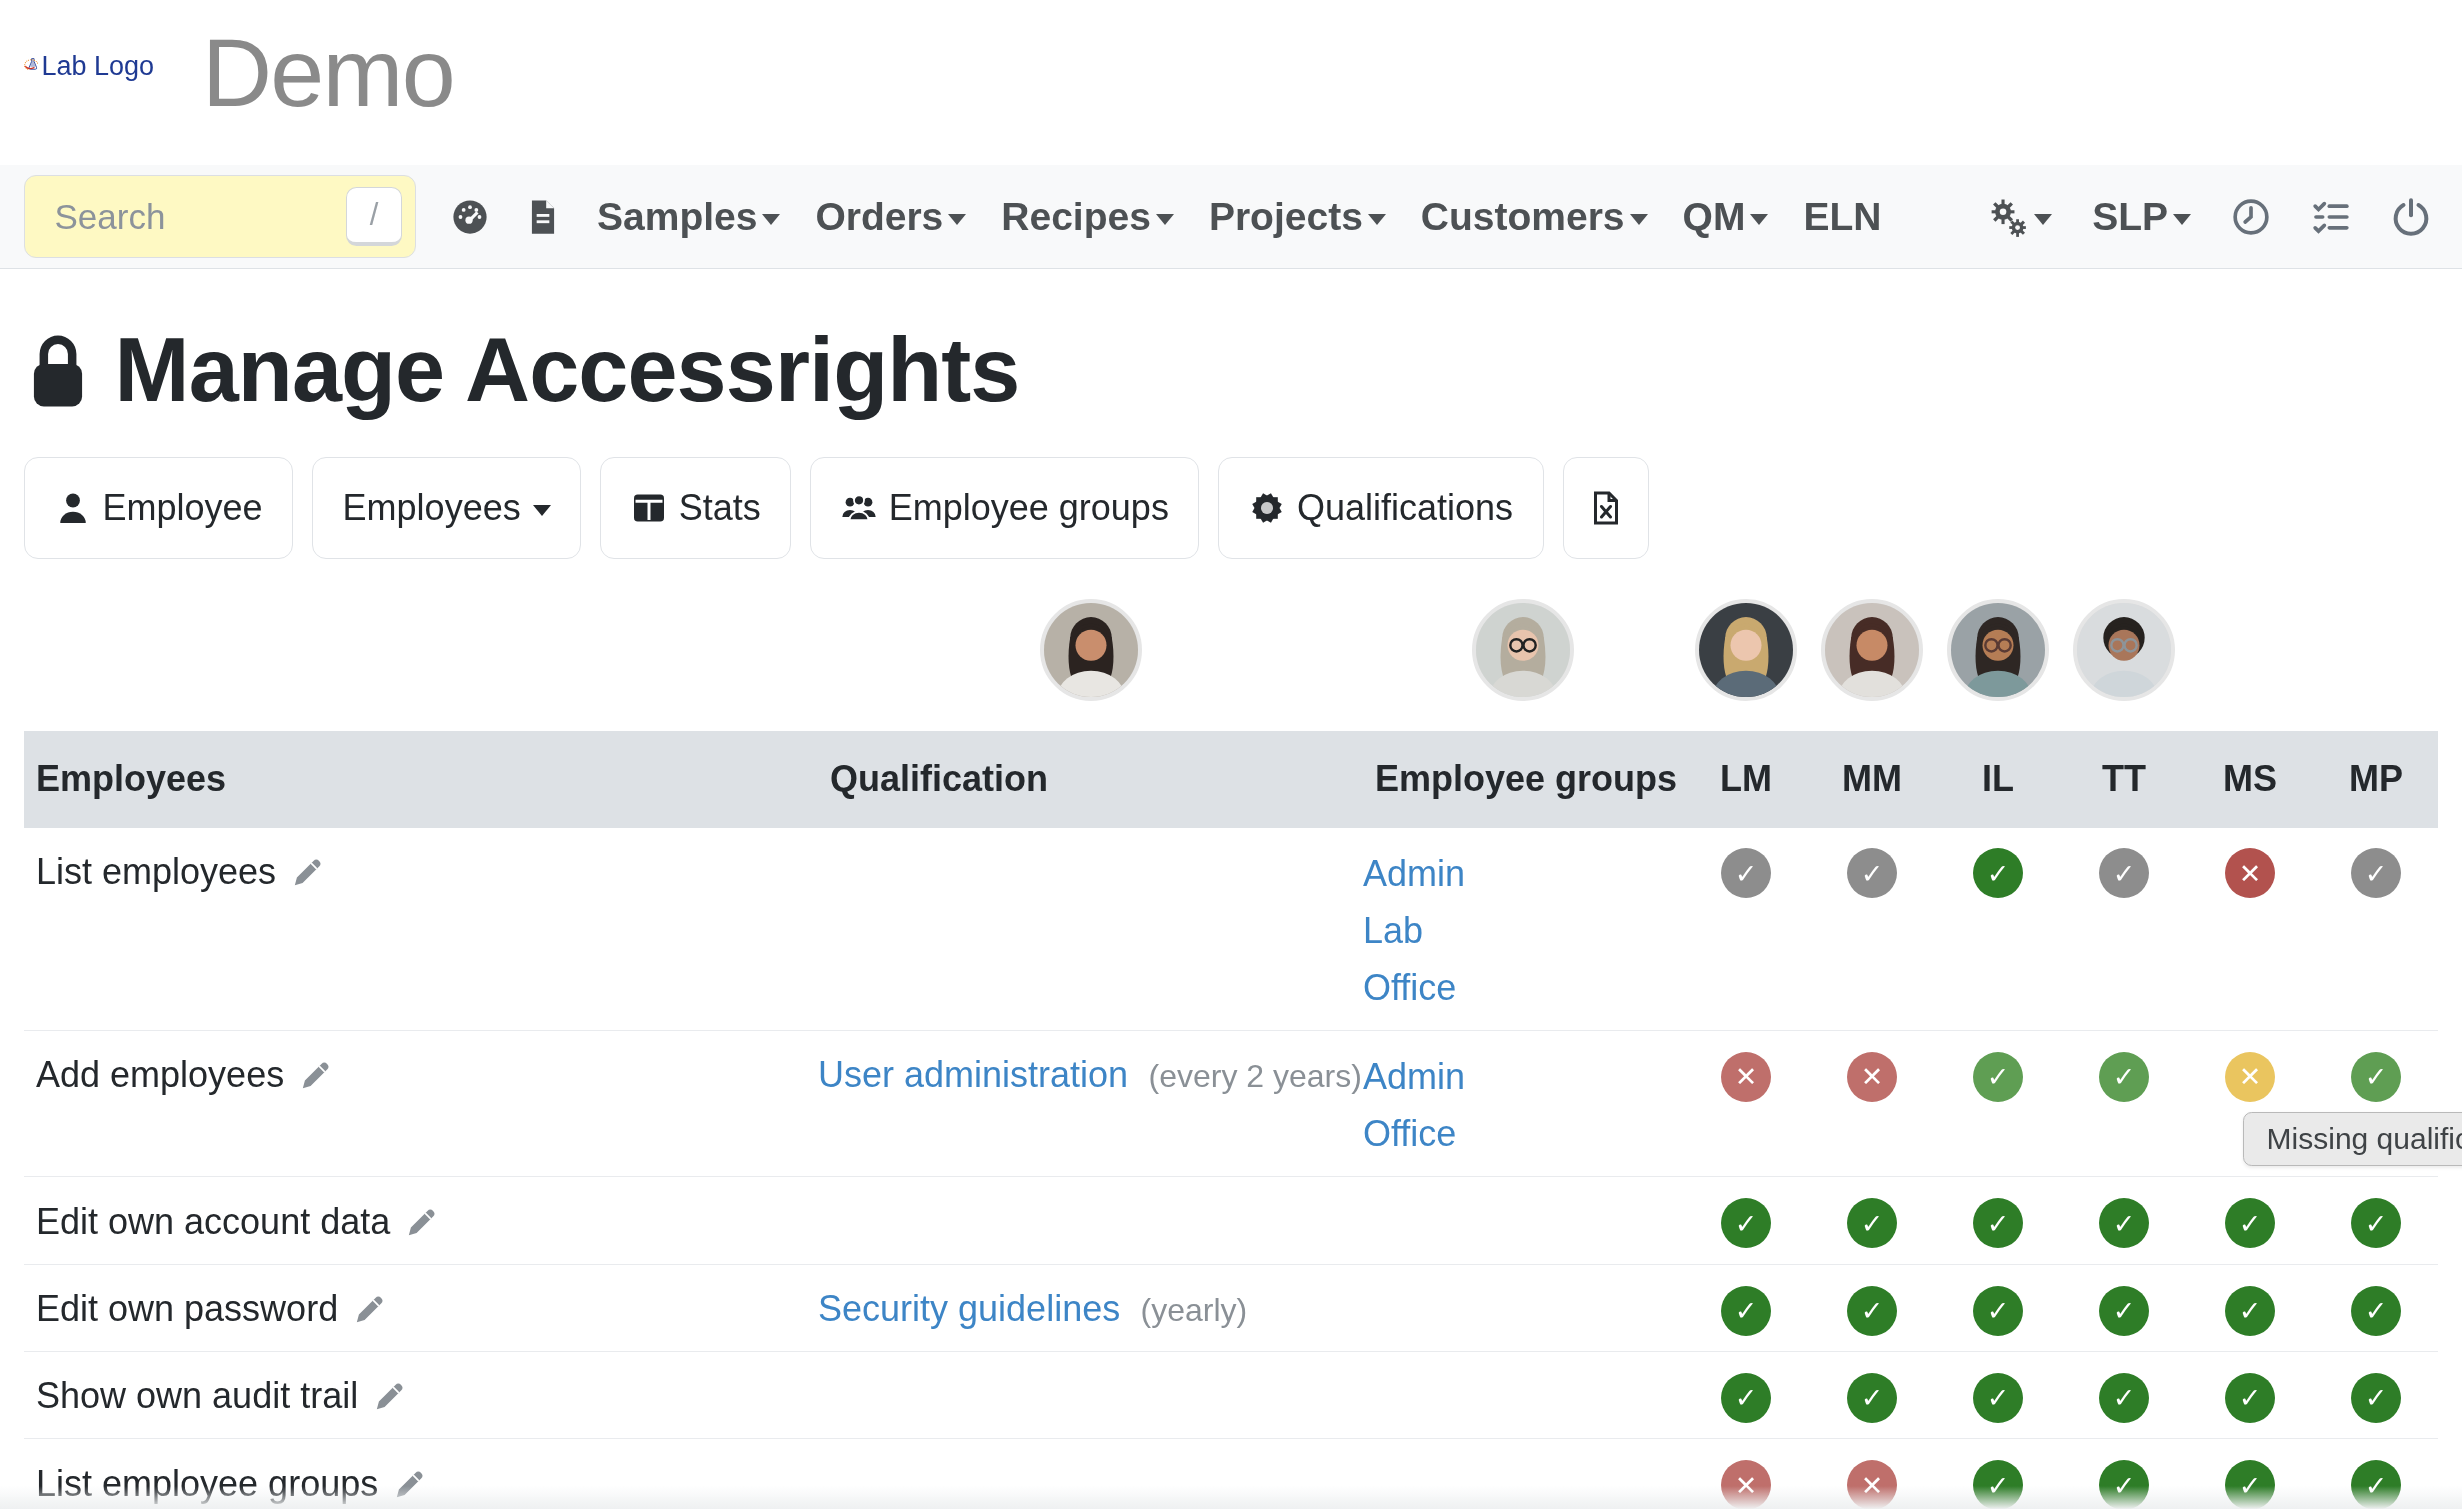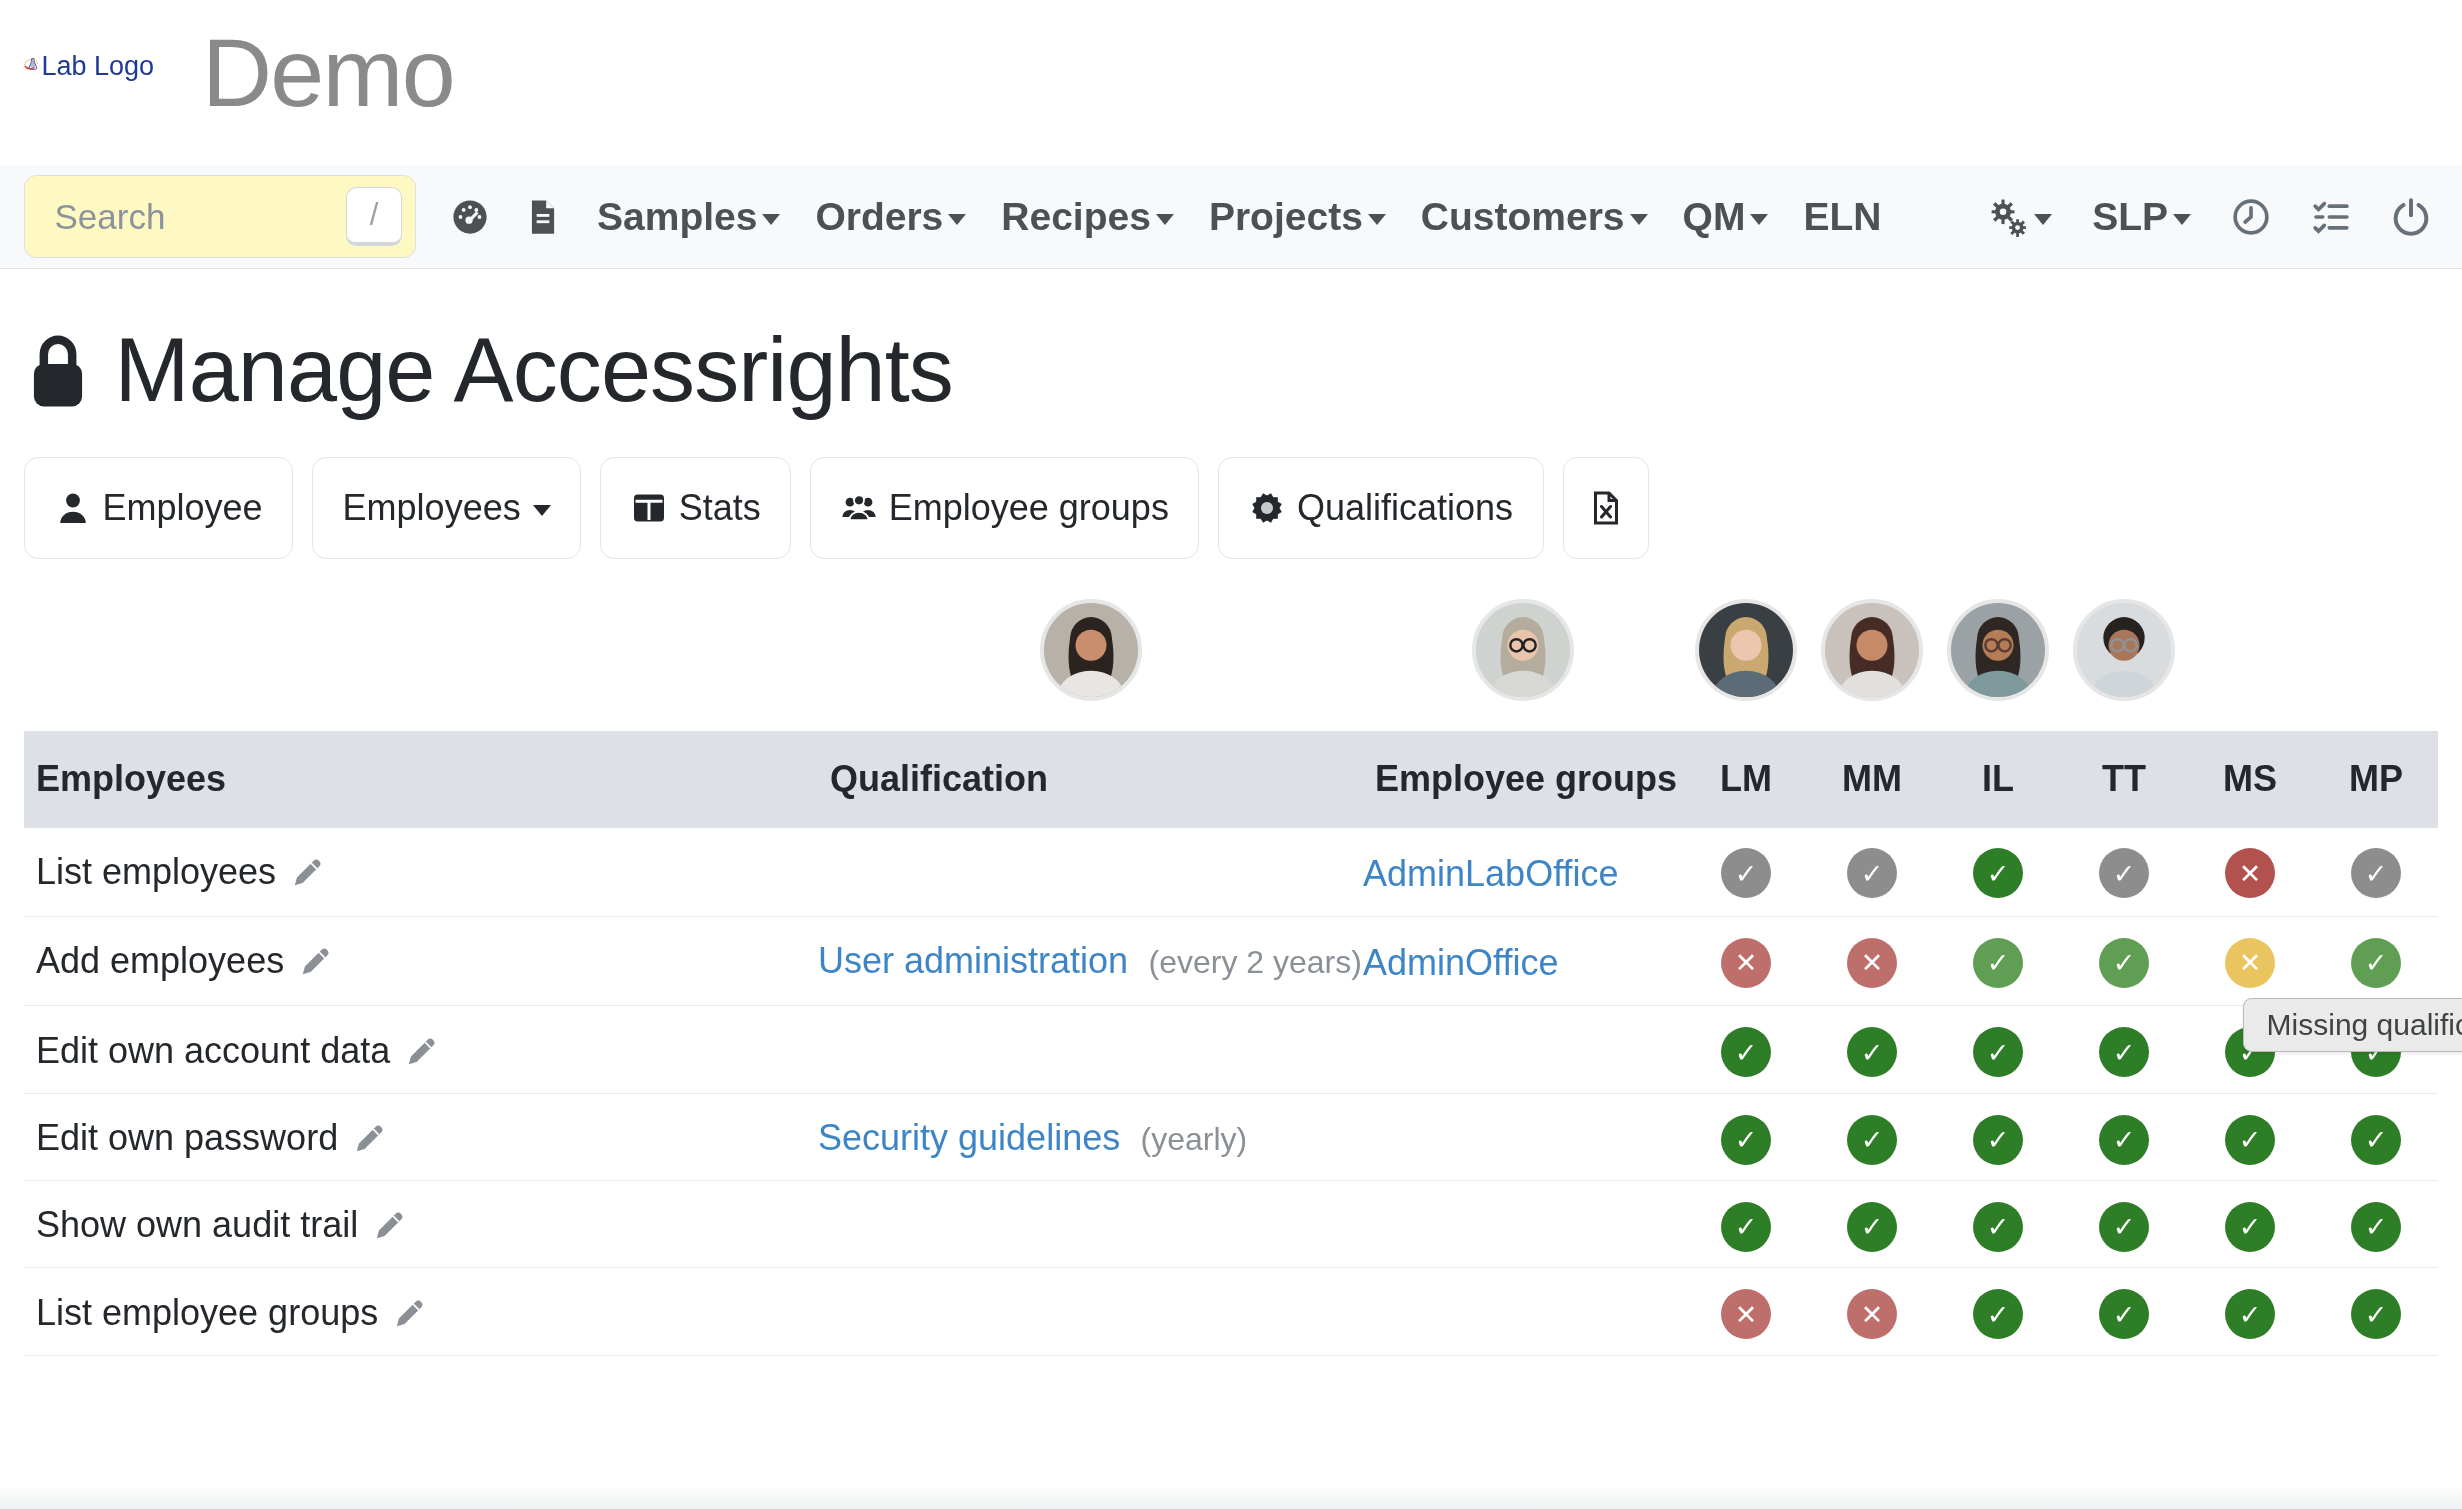--- a/index.html
+++ b/index.html
@@ -24,21 +24,21 @@
   .nav-item { font-size:39px; color:#4d5154; white-space:nowrap; display:flex; align-items:center; gap:5px; cursor:pointer;font-weight:bold; }
   .caret { width:0; height:0; border-left:9.6px solid transparent; border-right:9.6px solid transparent; border-top:11.3px solid currentColor; display:inline-block; margin-top:5.2px; }
   .nav-right { margin-left:auto; display:flex; align-items:center; gap:40px; }
   .nav-right .nav-icon-btn svg { width:40px; height:40px; color:#67707a; }
   .gears { color:#4d5154; }
 
   
   .main { padding:0 24px; }
   .page-head { display:flex; align-items:center; gap:22.6px; margin-top:50px; }
   .page-head svg { width:68px; height:80px; color:#24282c; }
-  .page-title { font-size:90px; font-weight:400; letter-spacing:-0.9px; color:#24282c; }
+  .page-title { font-size:90px; font-weight:700; letter-spacing:-0.9px; color:#24282c; }
 
   
   .toolbar { display:flex; gap:19px; margin-top:35px; }
   .btn { display:flex; align-items:center; gap:12px; background:#fff; border:1.7px solid #e0e3e7; border-radius:14px; padding:0 29.5px; height:102px; font-size:36px; color:#24282c; cursor:pointer; font-family:inherit; }
   .btn svg { width:36px; height:36px; }
   .btn .caret { border-top-color:#24282c; }
 
   
   .grid-cols { display:grid; grid-template-columns:794px 545px 320px repeat(6,126px); }
   .avatar-strip { margin-top:40px; }
@@ -50,21 +50,21 @@
   .thead .hcell { padding-left:12px; }
   .thead .hc-user { text-align:center; padding-left:0; }
 
   .trow { border-bottom:1.7px solid #e9ebee; padding:17.4px 0 14px 0; align-items:start; }
   .cell { font-size:36px; }
   .c-emp { padding-left:12px; display:flex; align-items:flex-start; gap:15.6px; line-height:54px; }
   .pencil { width:31px; height:31px; color:#8a9096; margin-top:12px; cursor:pointer; flex:none; }
   .c-qual { line-height:54px; }
   .c-qual a, .c-groups a { color:var(--link); text-decoration:none; cursor:pointer; }
   .qnote { color:#8a9096; font-size:32px; margin-left:10.4px; }
-  .c-groups { display:flex; flex-direction:row; line-height:57px; }
+  .c-groups { display:flex; flex-direction:column; line-height:57px; }
   .c-status { display:flex; justify-content:center; position:relative; padding-top:3.5px; }
   .st { width:50px; height:50px; border-radius:50%; display:flex; align-items:center; justify-content:center; color:#fff; font-weight:700; font-size:27px; font-family:"DejaVu Sans", sans-serif; cursor:pointer; }
   .st-gray-check   { background:var(--gray); }
   .st-green-check  { background:var(--green); }
   .st-green-light-check { background:var(--green-light); }
   .st-red-x        { background:var(--red); }
   .st-red-light-x  { background:var(--red-light); }
   .st-yellow-x     { background:var(--yellow); }
   .tip { position:absolute; left:50%; top:64px; transform:translateX(-7px); white-space:nowrap; background:#eaeaea; border:1.7px solid #b9b9b9; border-radius:8.7px; padding:8.7px 22.6px; font-size:30px; color:#3f4346; z-index:5; box-shadow:0 1.7px 3.5px rgba(0,0,0,.08); }
   .bottom-fade { position:fixed; left:0; right:0; bottom:0; height:22.6px; background:linear-gradient(to bottom, rgba(241,242,243,0), #eef0f1); pointer-events:none; }

